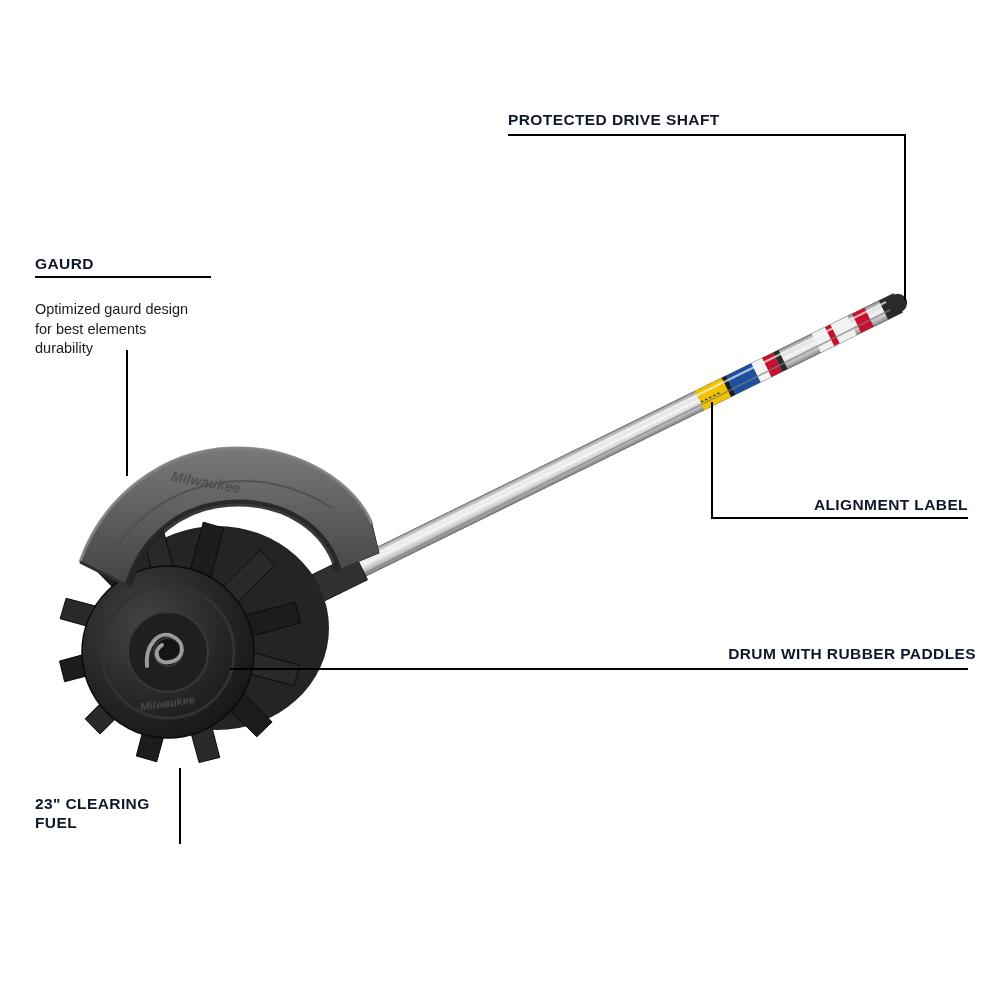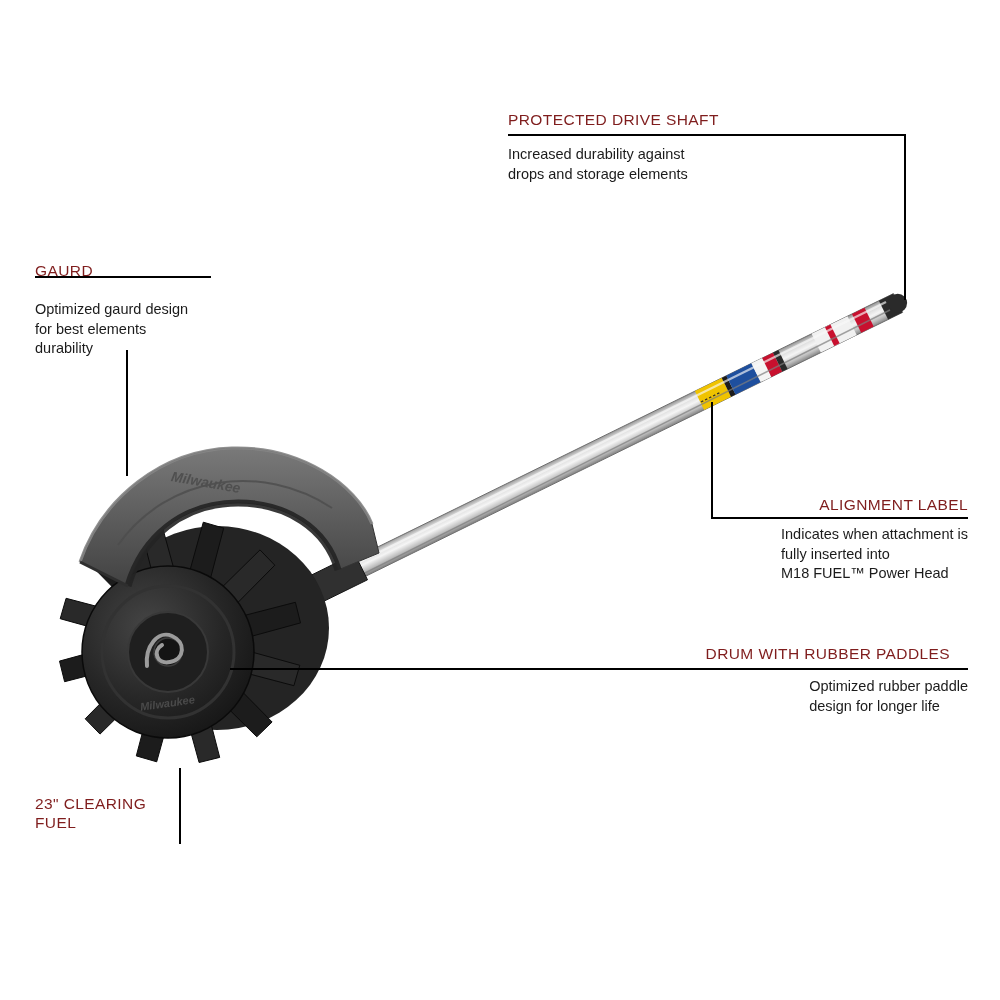--- a/index.html
+++ b/index.html
@@ -1,20 +1,20 @@
 <!DOCTYPE html>
 <html><head>
 <meta charset="utf-8">
 <style>
   * { margin:0; padding:0; box-sizing:border-box; }
   html,body { background:#ffffff; font-family:"Liberation Sans", sans-serif; }
   .canvas { position:relative; width:1000px; height:1000px; background:#fff; overflow:hidden; }
   .abs { position:absolute; }
   .lead { position:absolute; background:#000; }
-  .co-title { font-size:15.5px; font-weight:400; letter-spacing:.4px; color:#7f1d1d; line-height:19px; white-space:nowrap; }
+  .co-title { font-size:15.5px; font-weight:700; letter-spacing:.4px; color:#0f172a; line-height:19px; white-space:nowrap; }
   .co-desc { font-size:14.5px; color:#1b1b1b; line-height:19.5px; white-space:nowrap; }
   .right { text-align:left; }
   svg.product { position:absolute; left:0; top:0; }
 </style>
 </head>
 <body>
 
 <div class="canvas">
 
   <svg class="product" width="1000" height="1000" viewBox="0 0 1000 1000">
@@ -96,55 +96,42 @@
       <path d="M 118 545 C 168 475 262 462 332 508" fill="none" stroke="#4c4c4c" stroke-width="2" opacity="0.8"></path>
       <text x="205" y="487" text-anchor="middle" font-size="14" font-style="italic" font-weight="bold" fill="#4f4f4f" transform="rotate(10 205 487)">Milwaukee</text>
     </g>
   </svg>
 
   <div class="lead" style="left:508px; top:134px; width:398px; height:2px;"></div>
   <div class="lead" style="left:904px; top:134px; width:2px; height:166px;"></div>
   <div class="abs" style="left:508px; top:110px;">
     <div class="co-title">PROTECTED DRIVE SHAFT</div>
   </div>
-  <div class="abs co-desc" style="left:508px; top:145px;">
-    <div>Increased durability against</div>
-    <div>drops and storage elements</div>
-  </div>
 
-  <div class="abs" style="left:35px; top:254px;margin-top:7px;">
+  <div class="abs" style="left:35px; top:254px;">
     <div class="co-title">GAURD</div>
   </div>
   <div class="lead" style="left:35px; top:276px; width:176px; height:2px;"></div>
   <div class="abs co-desc" style="left:35px; top:300px;">
     <div>Optimized gaurd design</div>
     <div>for best elements</div>
     <div>durability</div>
   </div>
   <div class="lead" style="left:126px; top:350px; width:2px; height:126px;"></div>
 
   <div class="lead" style="left:711px; top:402px; width:2px; height:116px;"></div>
   <div class="lead" style="left:711px; top:517px; width:257px; height:2px;"></div>
   <div class="abs right" style="right:32px; top:495px;">
     <div class="co-title">ALIGNMENT LABEL</div>
   </div>
-  <div class="abs co-desc right" style="right:32px; top:525px;">
-    <div>Indicates when attachment is</div>
-    <div>fully inserted into</div>
-    <div>M18 FUEL™ Power Head</div>
-  </div>
 
-  <div class="abs right" style="right:50px; top:644px;">
+  <div class="abs right" style="right:24px; top:644px;">
     <div class="co-title">DRUM WITH RUBBER PADDLES</div>
   </div>
   <div class="lead" style="left:230px; top:668px; width:738px; height:2px;"></div>
-  <div class="abs co-desc right" style="right:32px; top:677px;">
-    <div>Optimized rubber paddle</div>
-    <div>design for longer life</div>
-  </div>
 
   <div class="lead" style="left:179px; top:768px; width:2px; height:76px;"></div>
   <div class="abs" style="left:35px; top:794px;">
     <div class="co-title">23" CLEARING</div>
     <div class="co-title">FUEL</div>
   </div>
 
 </div>
 
 </body></html>

